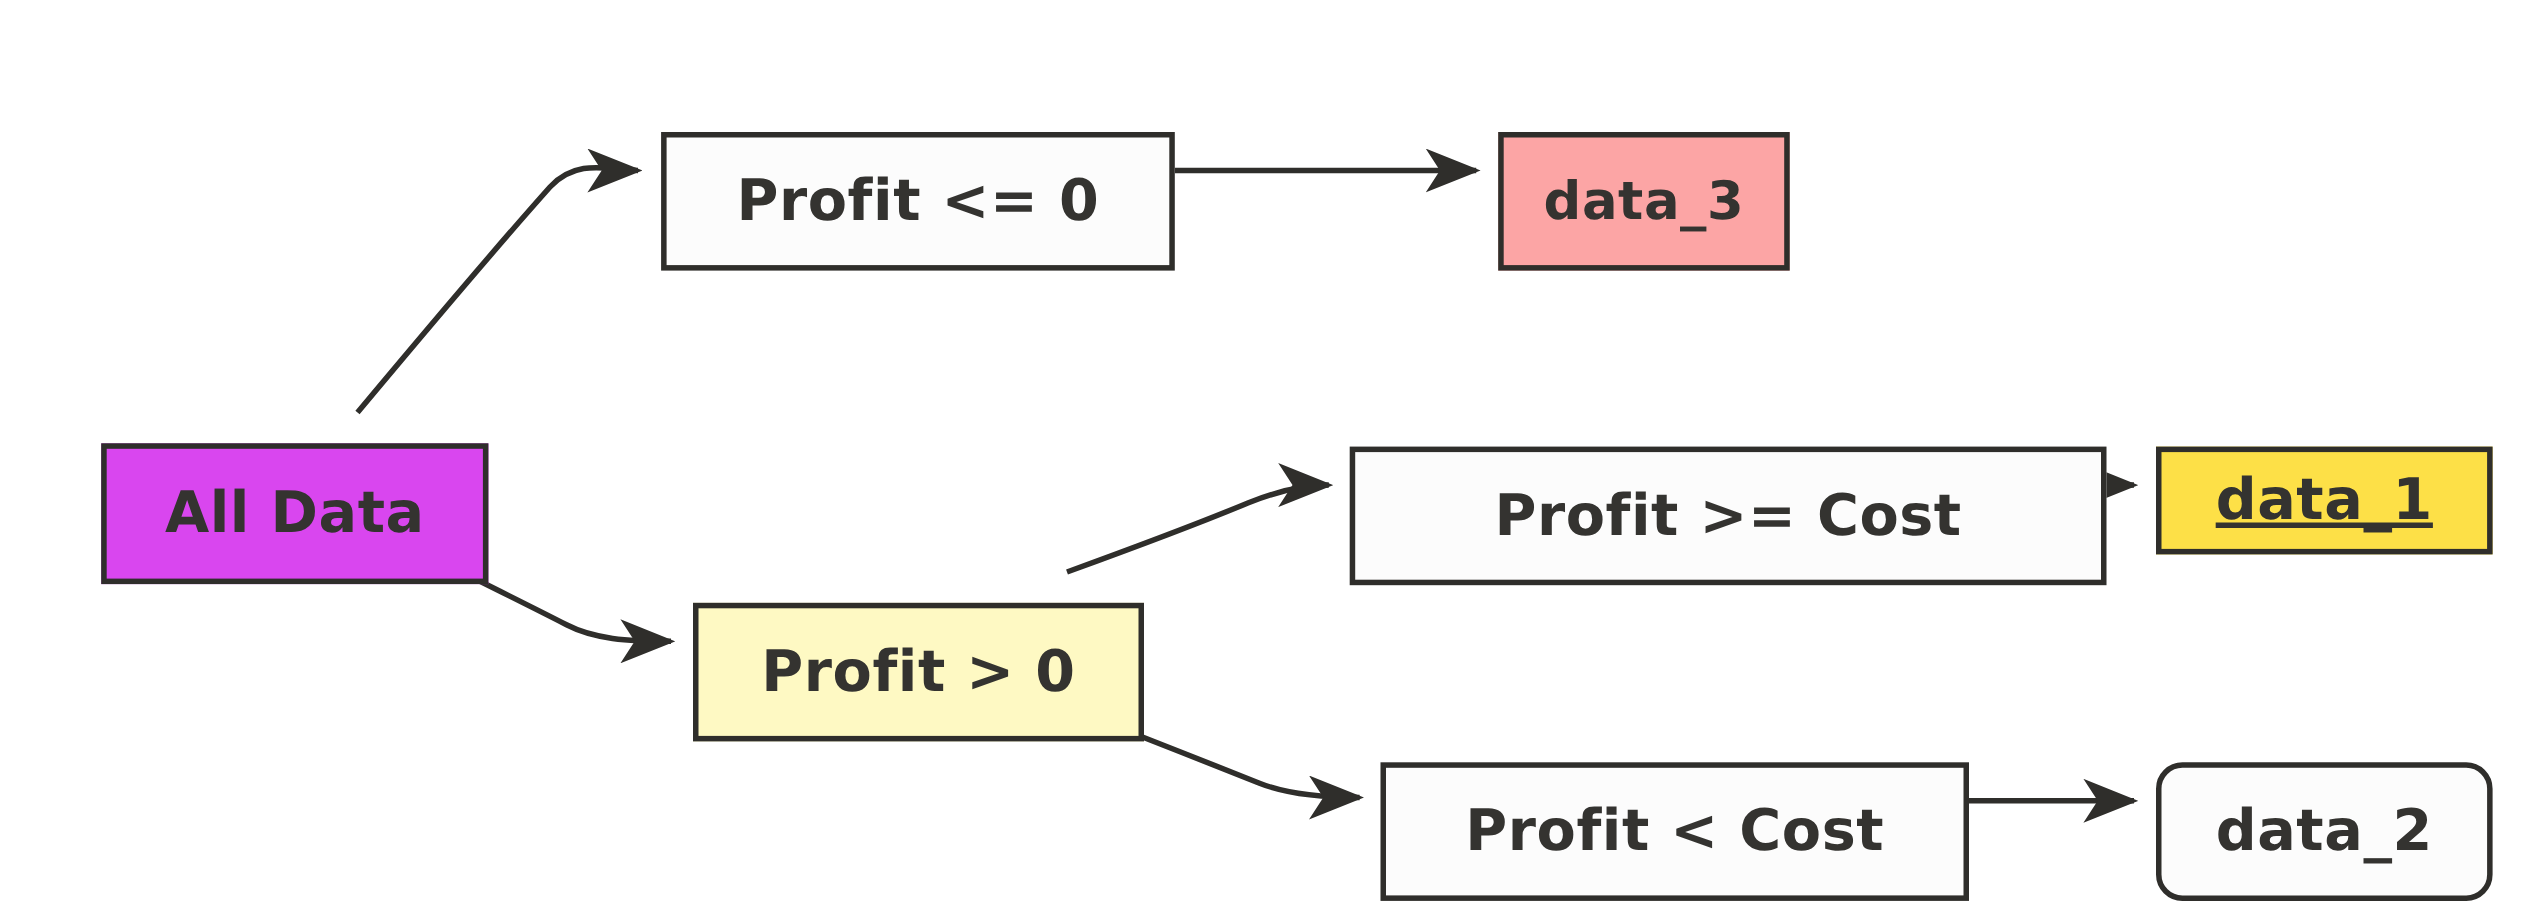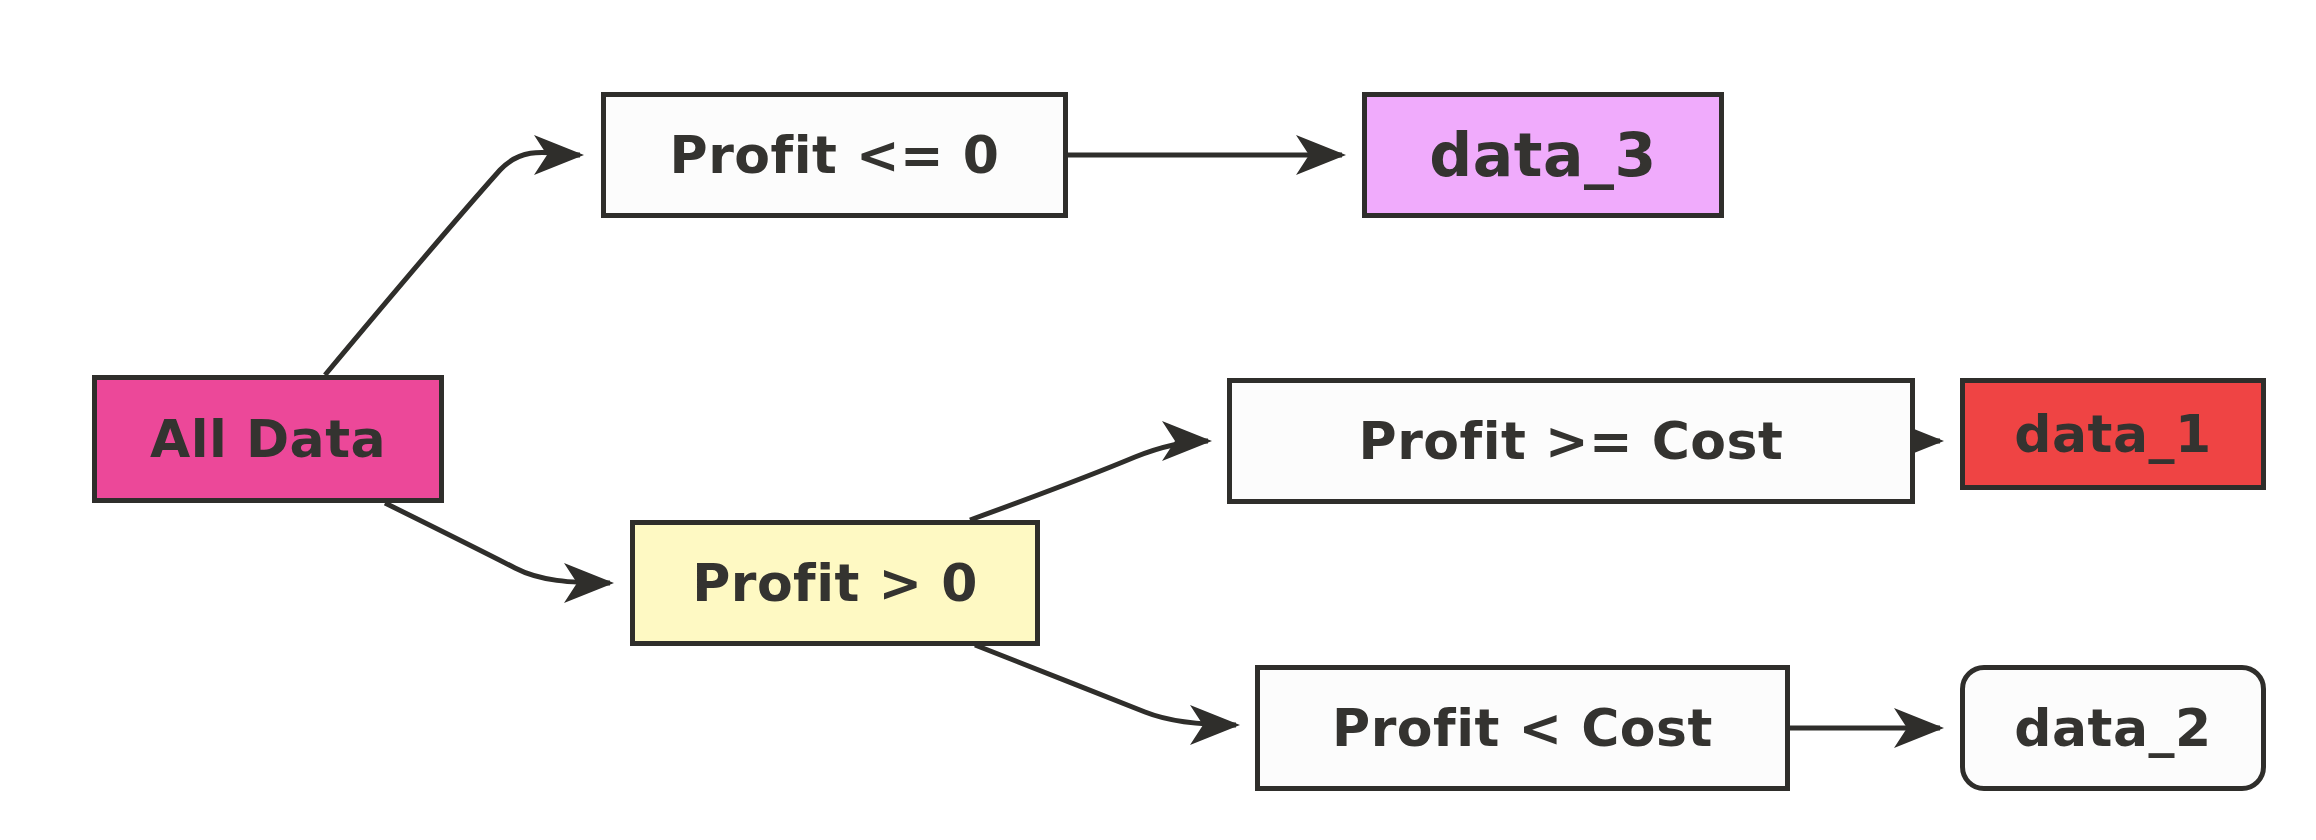--- a/index.html
+++ b/index.html
@@ -30,20 +30,21 @@
     background: #fcfcfc;
     border: 5px solid #2f2e2b;
     display: flex;
     align-items: center;
     justify-content: center;
     color: #343330;
     font-weight: bold;
     letter-spacing: 0.5px;
     white-space: nowrap;
     user-select: none;
+    margin-top: 28px;
   }
   .node-label {
     line-height: 1;
     display: block;
   }
 </style>
 </head>
 <body style="background: rgb(255, 255, 255);">
 
 <div id="canvas" style="background: rgb(255, 255, 255);">
@@ -58,41 +59,41 @@
         <path d="M 325 375 C 325 375 442 235 500 170 C 525 143 555 155 580 155" marker-end="url(#arrowhead)" stroke="#2f2e2b"></path>
         <path d="M 385 503 C 385 503 480 550 515 568 C 540 581 570 583 610 583" marker-end="url(#arrowhead)" stroke="#2f2e2b"></path>
         <path d="M 1068 155 L 1342 155" marker-end="url(#arrowhead)" stroke="#2f2e2b"></path>
         <path d="M 970 520 C 970 520 1080 480 1135 457 C 1160 447 1185 441 1208 441" marker-end="url(#arrowhead)" stroke="#2f2e2b"></path>
         <path d="M 975 645 C 975 645 1090 690 1145 712 C 1170 722 1200 725 1236 725" marker-end="url(#arrowhead)" stroke="#2f2e2b"></path>
         <path d="M 1805 441 L 1940 441" marker-end="url(#arrowhead)" stroke="#2f2e2b"></path>
         <path d="M 1790 728 L 1940 728" marker-end="url(#arrowhead)" stroke="#2f2e2b"></path>
       </g>
   </svg>
 
-  <div class="node" style="left: 92px; top: 375px; width: 352px; height: 128px; font-size: 52px; background: #ec4899; border-color: rgb(47, 46, 43); color: rgb(52, 51, 48);">
+  <div class="node" style="left: 92px; top: 375px; width: 352px; height: 128px; font-size: 52px; background: #d946ef; border-color: rgb(47, 46, 43); color: rgb(52, 51, 48);">
     <span class="node-label">All Data</span>
   </div>
 
   <div class="node" style="left: 601px; top: 92px; width: 467px; height: 126px; font-size: 52px; background: rgb(252, 252, 252); border-color: rgb(47, 46, 43); color: rgb(52, 51, 48);">
     <span class="node-label">Profit &lt;= 0</span>
   </div>
 
-  <div class="node" style="left: 1362px; top: 92px; width: 362px; height: 126px; font-size: 60px; background: #f0abfc; border-color: rgb(47, 46, 43); color: rgb(52, 51, 48);">
+  <div class="node" style="left: 1362px; top: 92px; width: 265px; height: 126px; font-size: 48px; background: #fca5a5; border-color: rgb(47, 46, 43); color: rgb(52, 51, 48);">
     <span class="node-label">data_3</span>
   </div>
 
   <div class="node" style="left: 630px; top: 520px; width: 410px; height: 126px; font-size: 52px; background: #fef9c3; border-color: rgb(47, 46, 43); color: rgb(52, 51, 48);">
     <span class="node-label">Profit &gt; 0</span>
   </div>
 
   <div class="node" style="left: 1227px; top: 378px; width: 688px; height: 126px; font-size: 52px; background: rgb(252, 252, 252); border-color: rgb(47, 46, 43); color: rgb(52, 51, 48);">
     <span class="node-label">Profit &gt;= Cost</span>
   </div>
 
-  <div class="node" style="left: 1960px; top: 378px; width: 306px; height: 112px; font-size: 52px; background: #ef4444; border-color: rgb(47, 46, 43); color: rgb(52, 51, 48);">
+  <div class="node" style="left: 1960px; top: 378px; width: 306px; height: 98px; font-size: 52px; background: #fde047; border-color: rgb(47, 46, 43); color: rgb(52, 51, 48); text-decoration: underline;">
     <span class="node-label">data_1</span>
   </div>
 
   <div class="node" style="left: 1255px; top: 665px; width: 535px; height: 126px; font-size: 52px; background: rgb(252, 252, 252); border-color: rgb(47, 46, 43); color: rgb(52, 51, 48);">
     <span class="node-label">Profit &lt; Cost</span>
   </div>
 
   <div class="node" style="left: 1960px; top: 665px; width: 306px; height: 126px; font-size: 52px; background: rgb(252, 252, 252); border-color: rgb(47, 46, 43); color: rgb(52, 51, 48); border-radius: 24px;">
     <span class="node-label">data_2</span>
   </div>

